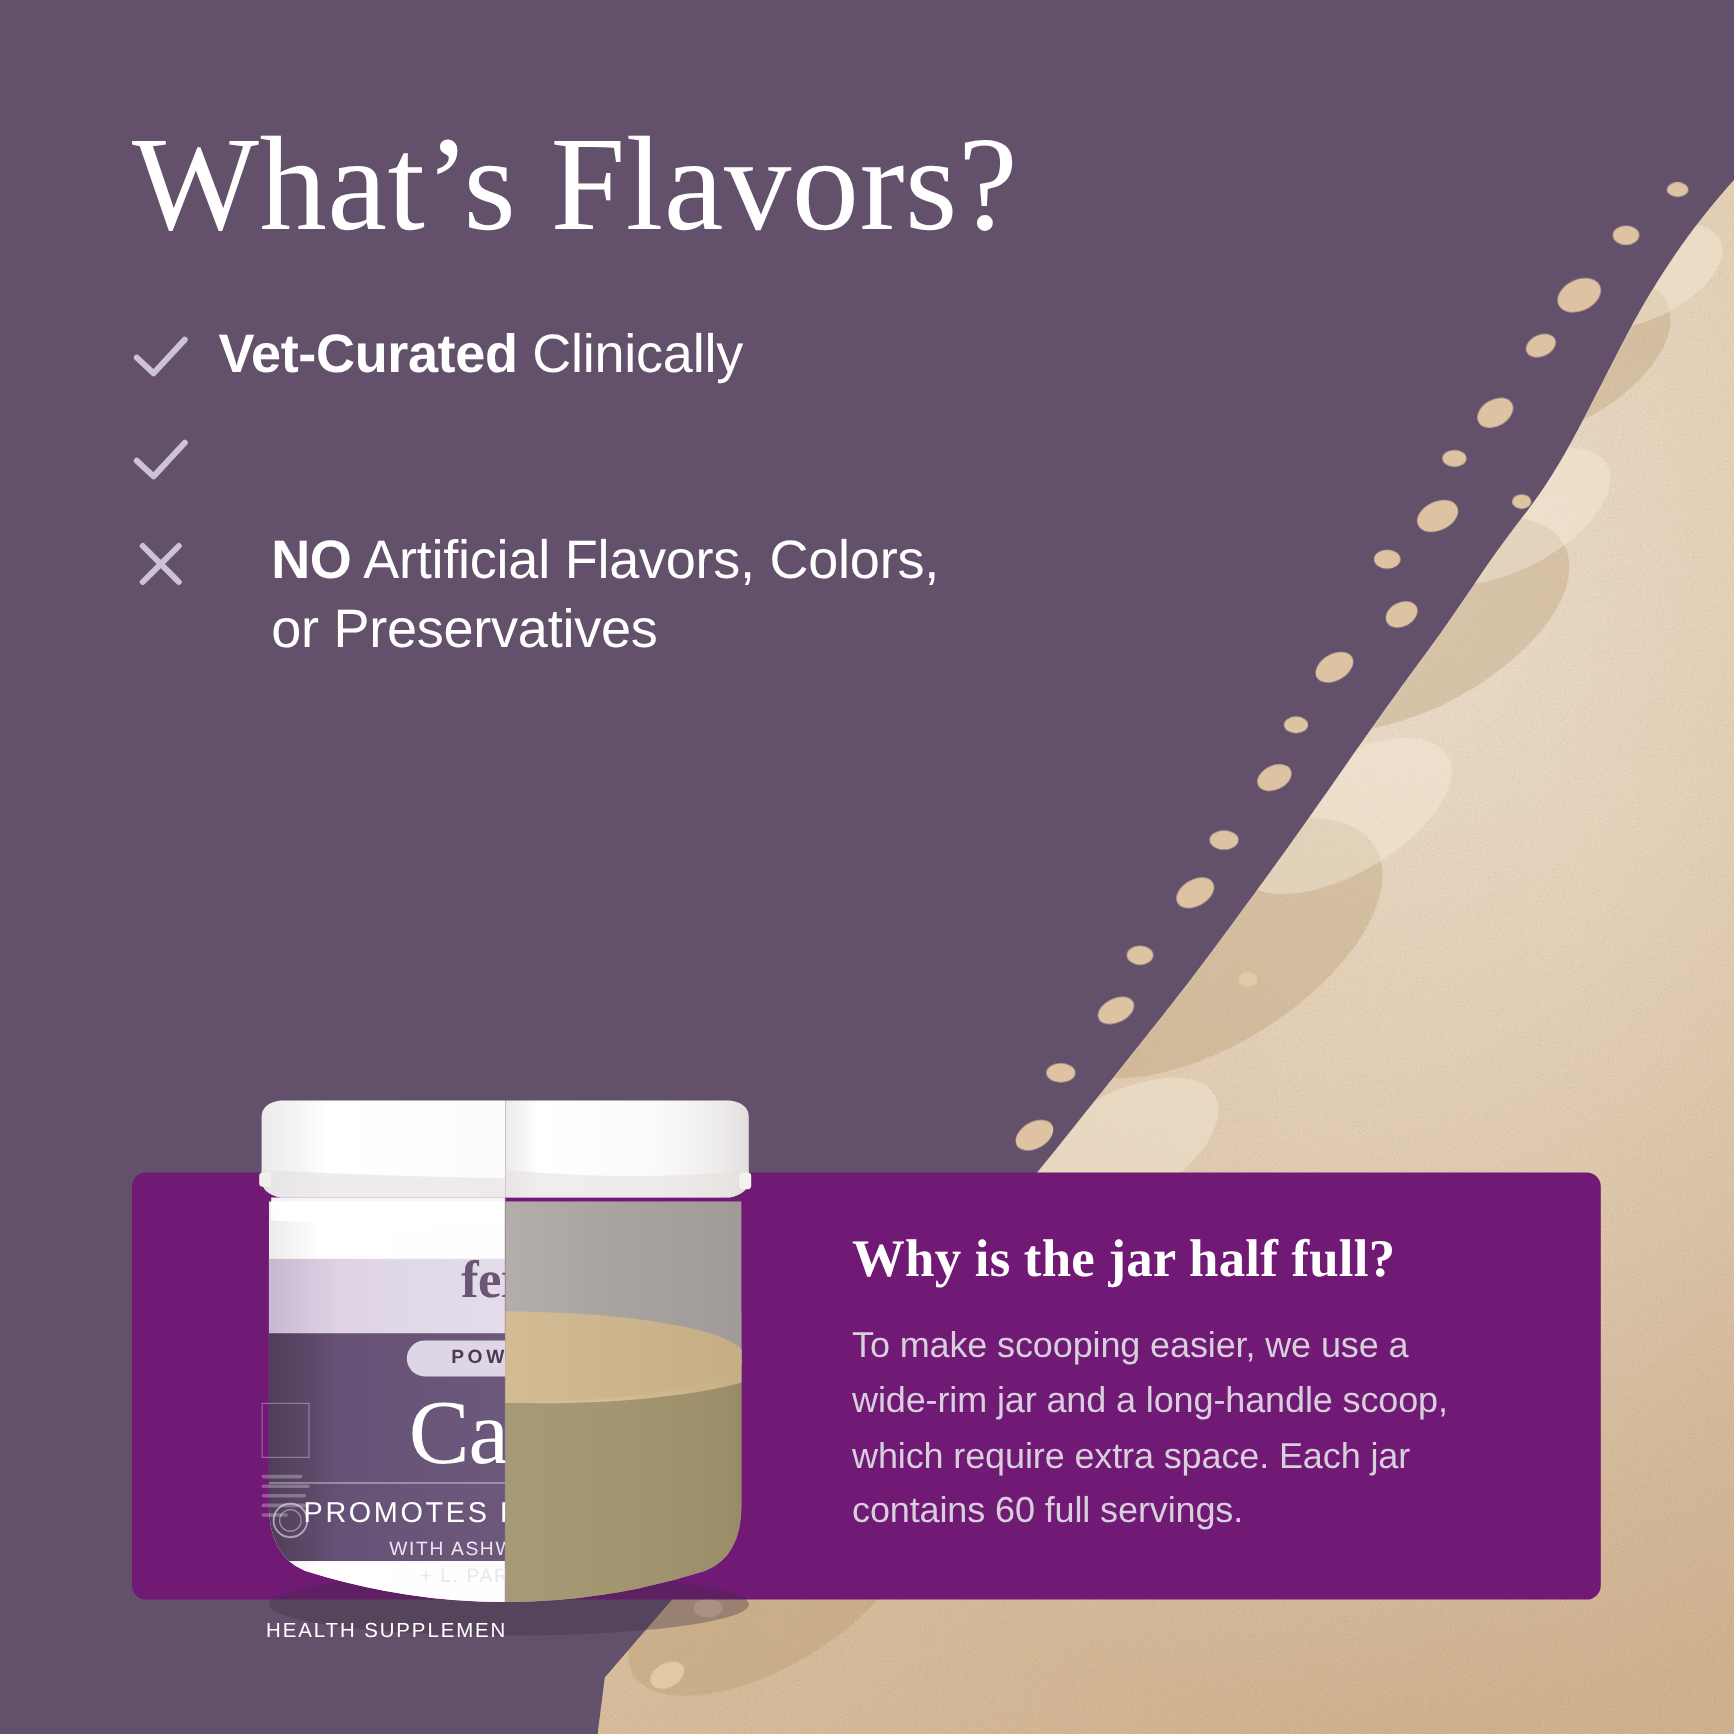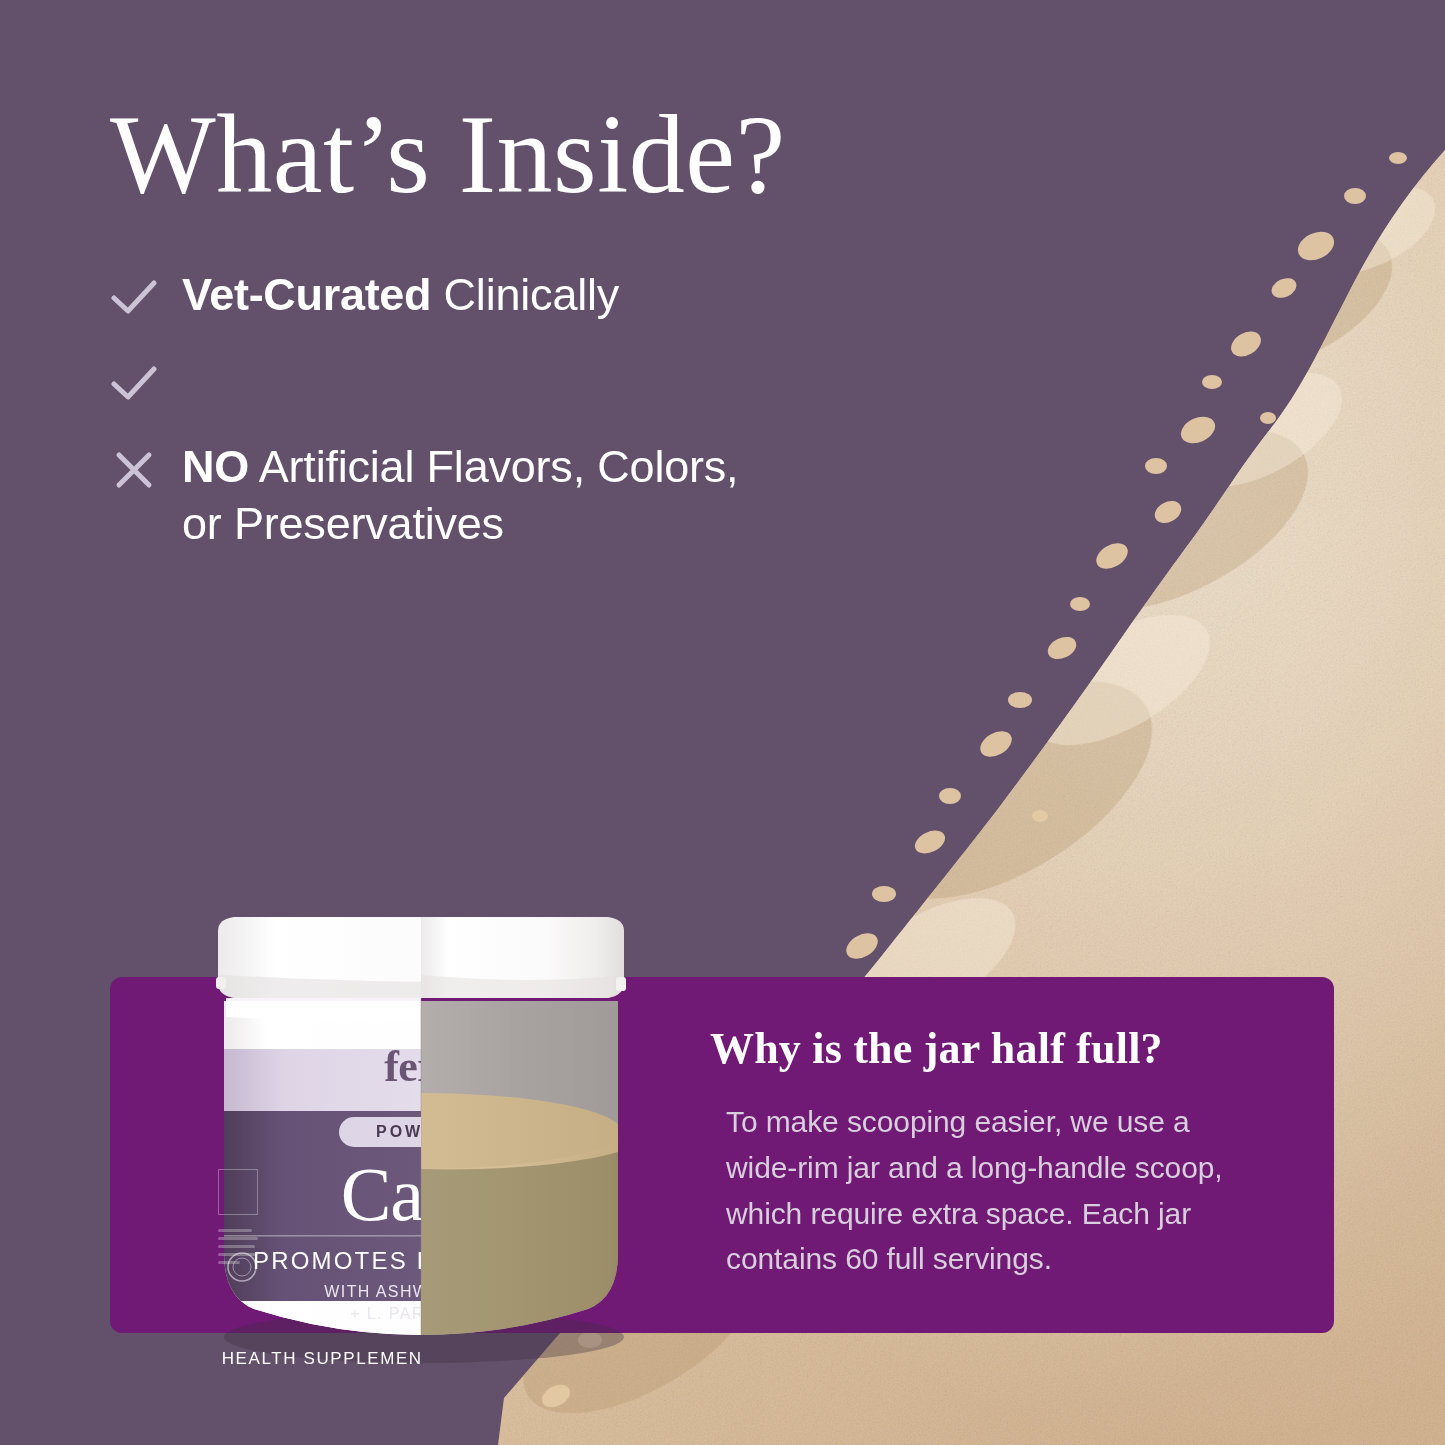--- a/index.html
+++ b/index.html
@@ -20,21 +20,21 @@
     position:absolute;left:110px;top:96px;
     font-family:"Liberation Serif", serif;
     font-size:112px;line-height:1.05;
     color:#ffffff;letter-spacing:0.5px;font-weight:400;
     white-space:nowrap;
   }
 
   
   .checklist{position:absolute;left:108px;top:266px;width:1230px;}
   .cl-row{display:flex;align-items:flex-start;margin-bottom:28px;}
-  .cl-row.tall{margin-bottom:22px;}
+  .cl-row.tall{margin-bottom:22px;gap:44px;}
   .cl-ico{
     flex:0 0 auto;width:52px;height:52px;margin-right:22px;margin-top:6px;
     display:flex;align-items:center;justify-content:center;
   }
   .cl-ico svg{display:block;}
   .cl-text{
     font-size:45px;line-height:1.27;color:#ffffff;
     font-weight:300;letter-spacing:-0.2px;
     font-family:"Liberation Sans", sans-serif;
   }
@@ -48,21 +48,21 @@
   .card-body{
     position:absolute;left:600px;top:48px;width:580px;
   }
   .card-title{
     font-family:"Liberation Serif", serif;
     font-weight:700;font-size:44px;line-height:1.1;color:#ffffff;
     margin:0 0 26px 0;letter-spacing:0.2px;white-space:nowrap;
   }
   .card-para{
     font-size:30px;line-height:1.52;color:#d8cfdd;
-    font-weight:300;margin:16px;letter-spacing:-0.1px;
+    font-weight:300;margin:0;letter-spacing:-0.1px;
     font-family:"Liberation Sans", sans-serif;
     max-width:500px;
   }
 
   
   .jar-wrap{
     position:absolute;left:196px;top:905px;width:450px;height:485px;
   }
   .jar-svg{position:absolute;left:0;top:0;width:450px;height:485px;}
 
@@ -208,21 +208,21 @@
         <ellipse cx="590" cy="1340" rx="12" ry="8"></ellipse>
         <ellipse cx="556" cy="1396" rx="15" ry="10" transform="rotate(-28 556 1396)"></ellipse>
         <ellipse cx="1398" cy="158" rx="9" ry="6"></ellipse>
         <ellipse cx="1268" cy="418" rx="8" ry="6"></ellipse>
         <ellipse cx="1040" cy="816" rx="8" ry="6"></ellipse>
         <ellipse cx="874" cy="1080" rx="8" ry="6"></ellipse>
       </g>
     </svg>
   </div>
 
-  <div class="headline">What’s Inside?</div>
+  <div class="headline">What’s Flavors?</div>
 
   <div class="checklist">
 
     <div class="cl-row">
       <span class="cl-ico">
         <svg width="46" height="36" viewBox="0 0 46 36">
             <path d="M3 18 L17 31 L43 3" fill="none" stroke="#cdc3d6" stroke-width="5" stroke-linecap="round" stroke-linejoin="round"></path>
           </svg>
       </span>
       <span class="cl-text"><b>Vet-Curated</b><span> Clinically</span></span>

